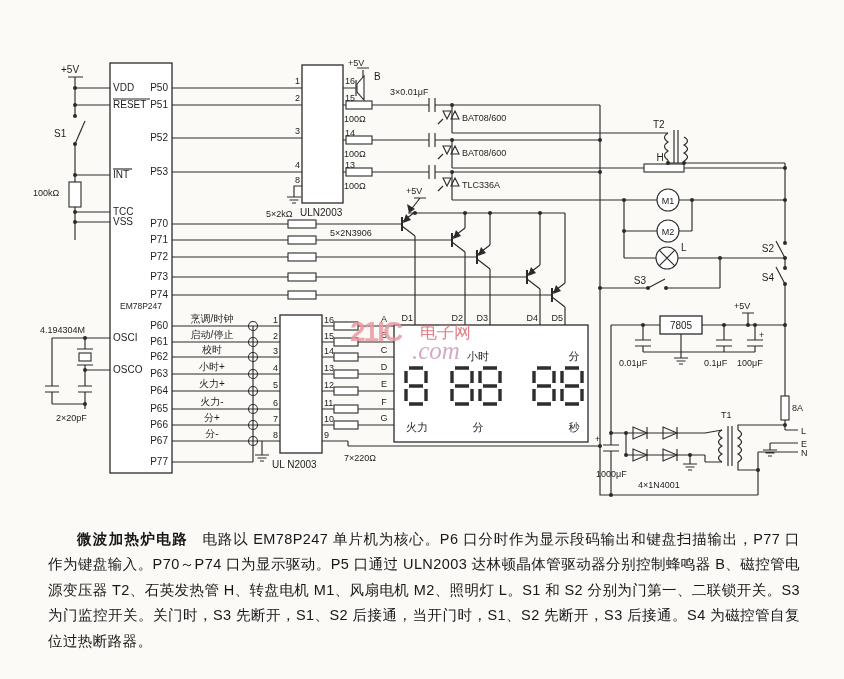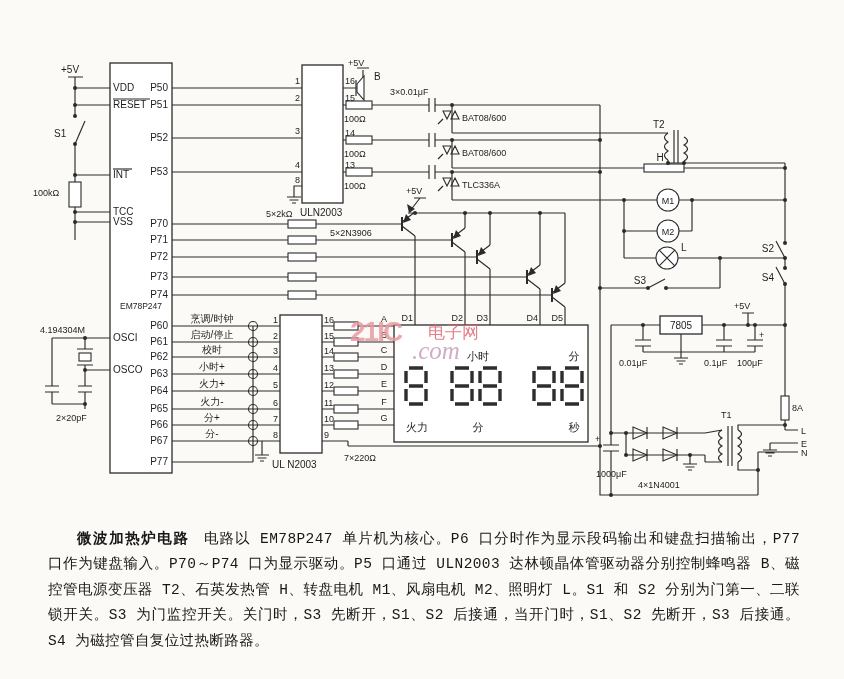--- a/index.html
+++ b/index.html
@@ -11,24 +11,24 @@
   .w{stroke:#2b2b2b;stroke-width:1.15;fill:none;}
   .w2{stroke:#2b2b2b;stroke-width:2;fill:none;}
   .box{stroke:#2b2b2b;stroke-width:1.3;fill:#ffffff;}
   .comp{stroke:#2b2b2b;stroke-width:1.1;fill:#ffffff;}
   .sym{stroke:#2b2b2b;stroke-width:1.1;fill:none;}
   .fill{fill:#2b2b2b;stroke:none;}
   .seg{stroke:#2e2e2e;stroke-width:3.4;fill:none;}
   .dot{fill:#2b2b2b;}
   #watermark{position:absolute;left:350px;top:316px;z-index:3;pointer-events:none;white-space:nowrap;}
   #watermark .big{font-size:28px;font-weight:bold;letter-spacing:-2px;color:rgba(231,153,160,0.85);font-family:"Liberation Sans",sans-serif;}
-  #watermark .site{position:absolute;left:78px;top:5px;font-size:17px;font-weight:b old;color:rgba(223,104,114,0.85);}
+  #watermark .site{position:absolute;left:70px;top:5px;font-size:17px;font-weight:b old;color:rgba(223,104,114,0.85);}
   #watermark .com{position:absolute;left:62px;top:21px;font-size:25px;font-style:italic;font-family:"Liberation Serif",serif;color:rgba(198,150,183,0.8);text-align:right;}
   #caption{position:absolute;left:48px;top:527px;width:752px;z-index:2;
-    font-family:Liberation Mono, monospace;font-size:14.5px;line-height:25.4px;
+    font-family:Liberation Sans, sans-serif;font-size:14.5px;line-height:25.4px;
     color:#171717;text-align:justify;letter-spacing:0.4px;}
   #caption p{margin:0;text-indent:2em;}
   #caption b{margin-right:1em;letter-spacing:1px;}
 </style>
 </head>
 <body>
 
 <div id="stage">
 <svg width="844" height="520" viewBox="0 0 844 520">
 

